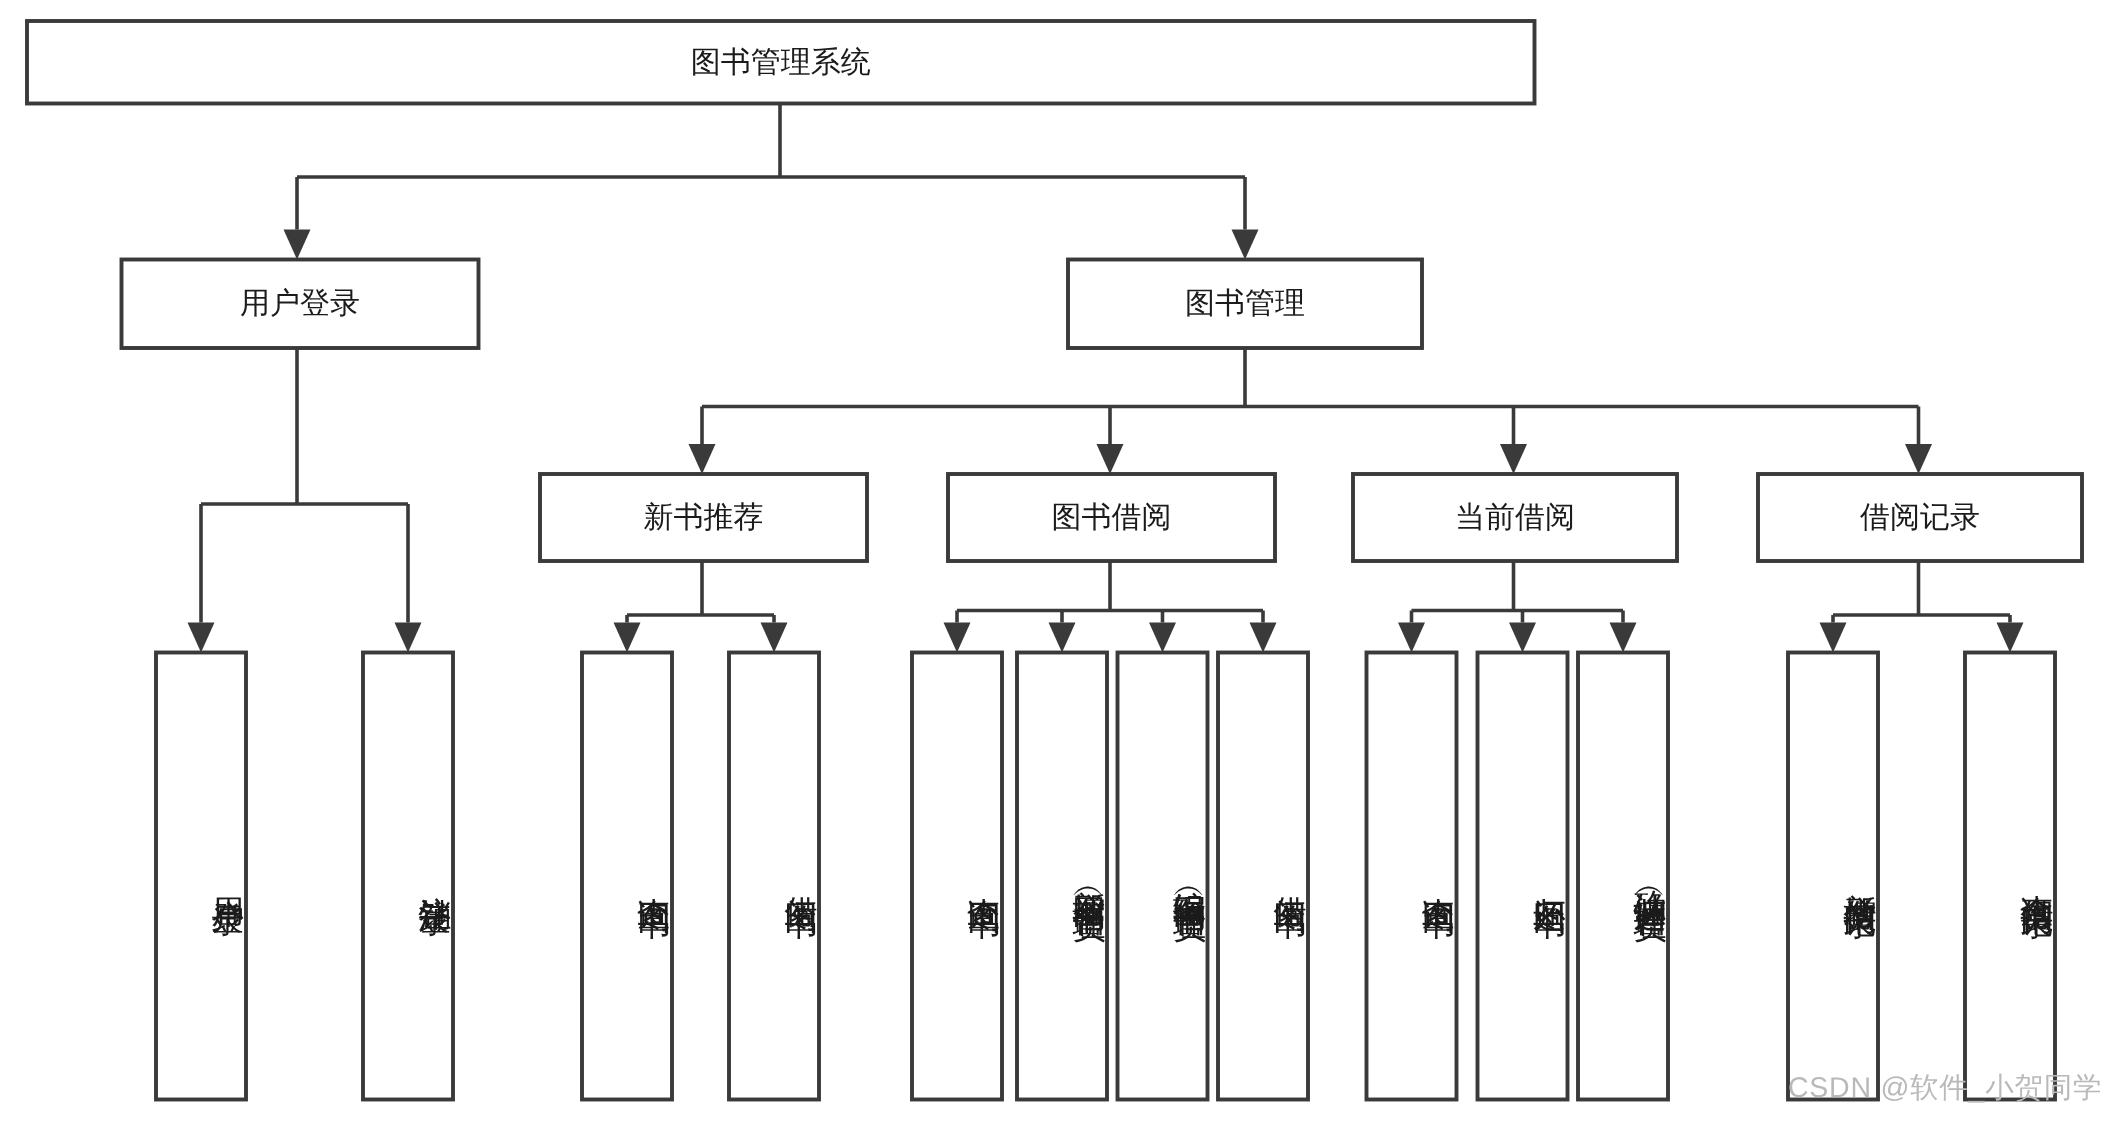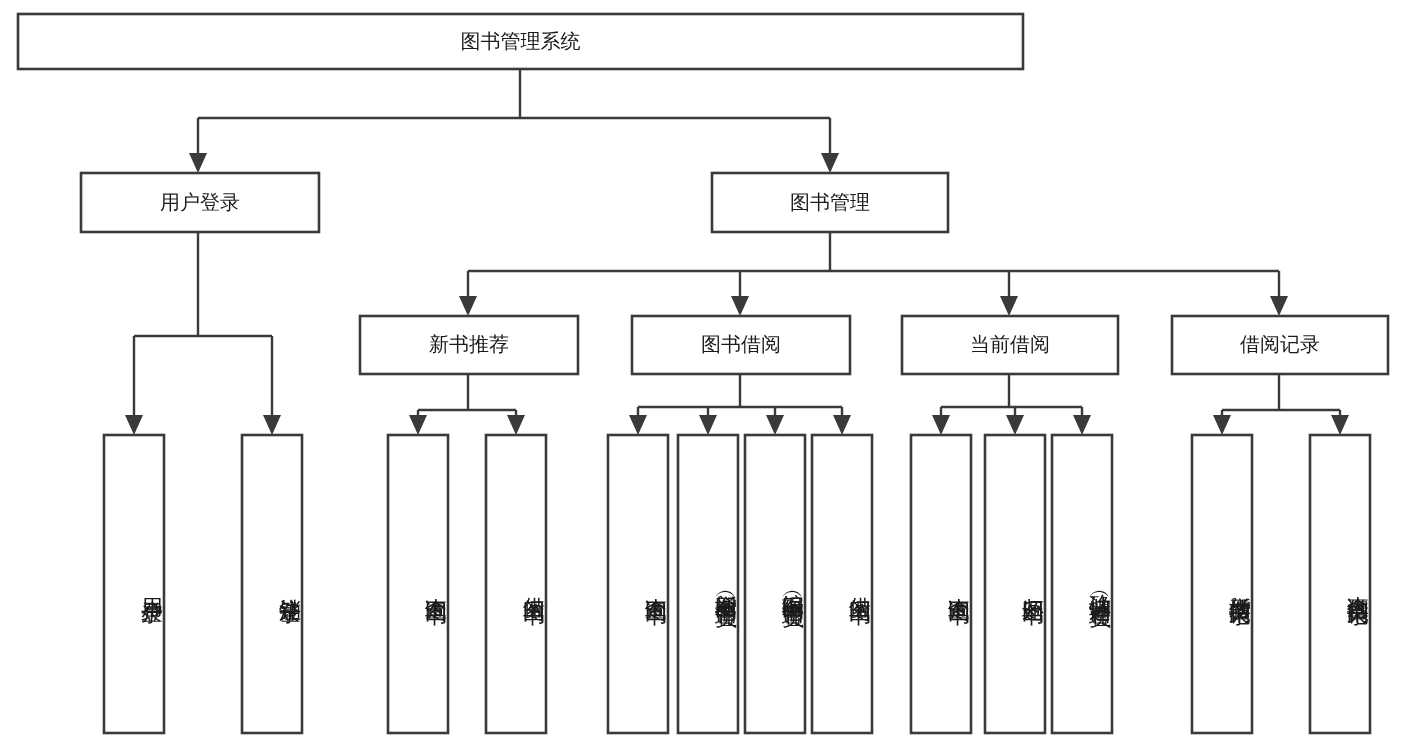--- a/index.html
+++ b/index.html
@@ -172,14 +172,15 @@
       <div class="leaf-label-wrap" style="left: 678px; width: 60px; text-align: center; top: 441px; height: 288px; display: block;">新增图书（管理员）</div>
       <div class="leaf-label-wrap" style="left: 745px; width: 60px; text-align: center; top: 441px; height: 288px; display: block;">编辑图书（管理员）</div>
       <div class="leaf-label-wrap" style="left: 812px; width: 60px; text-align: center; top: 435px; height: 298px; display: flex; align-items: flex-start; justify-content: center;">借阅图书</div>
       <div class="leaf-label-wrap" style="left: 911px; width: 60px; text-align: center; top: 435px; height: 298px; display: flex; align-items: flex-start; justify-content: center;">查询图书</div>
       <div class="leaf-label-wrap" style="left: 985px; width: 60px; text-align: center; top: 435px; height: 298px; display: flex; align-items: flex-start; justify-content: center;">归还图书</div>
       <div class="leaf-label-wrap" style="left: 1052px; width: 60px; text-align: center; top: 441px; height: 288px; display: block;">确认归还（管理员）</div>
       <div class="leaf-label-wrap" style="left: 1192px; width: 60px; text-align: center; top: 435px; height: 298px; display: flex; align-items: flex-start; justify-content: center;">新增借阅记录</div>
       <div class="leaf-label-wrap" style="left: 1310px; width: 60px; text-align: center; top: 435px; height: 298px; display: flex; align-items: flex-start; justify-content: center;">查询借阅记录</div>
     </div>
 
+  <div class="watermark" style="left: 1192px; top: 712px;">CSDN @软件_小贺同学</div>
 
 </div>
 
 </body></html>

